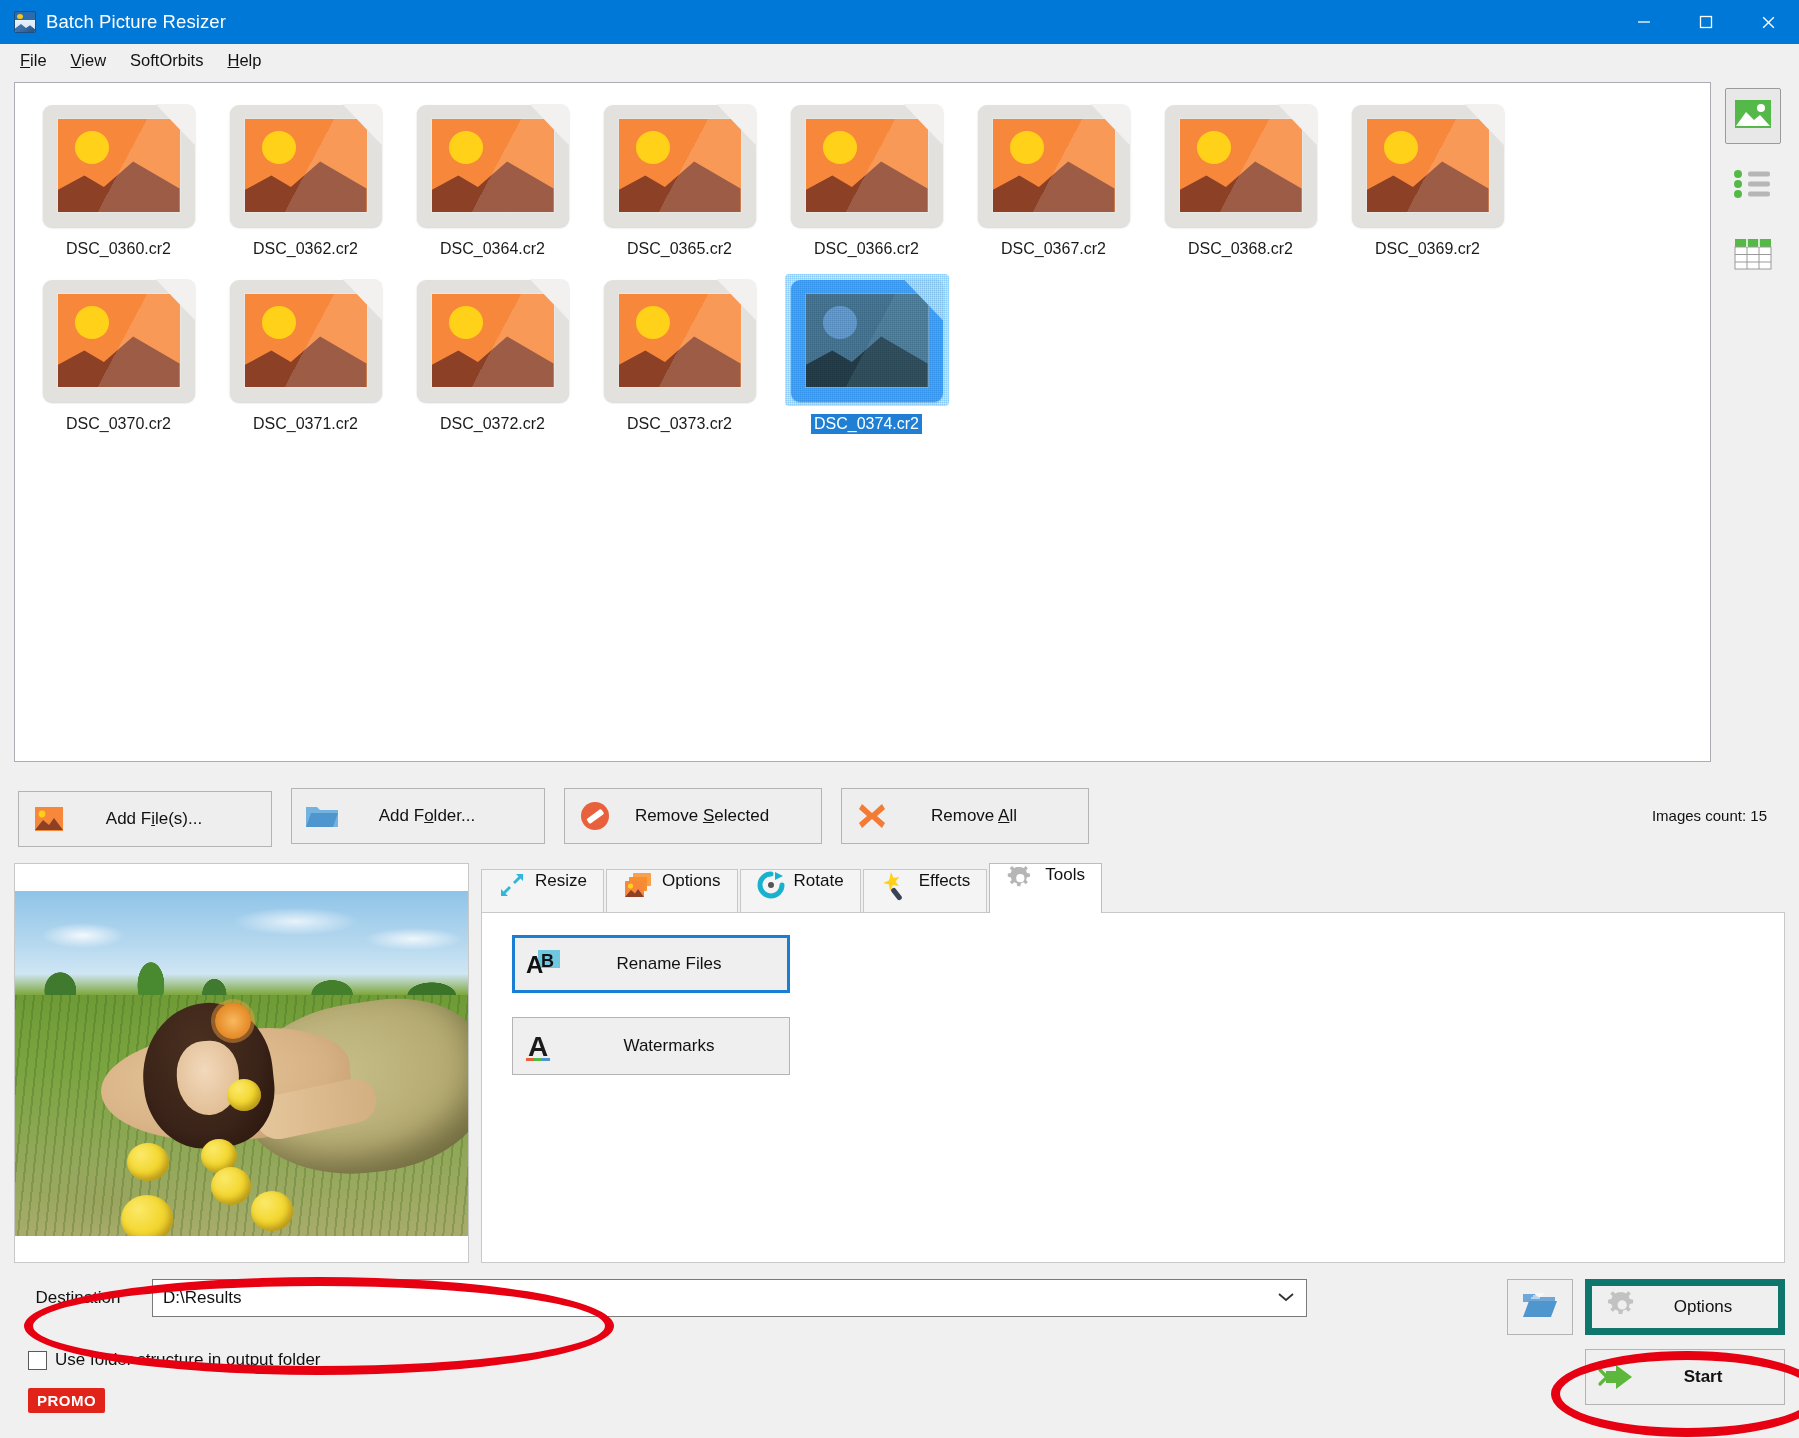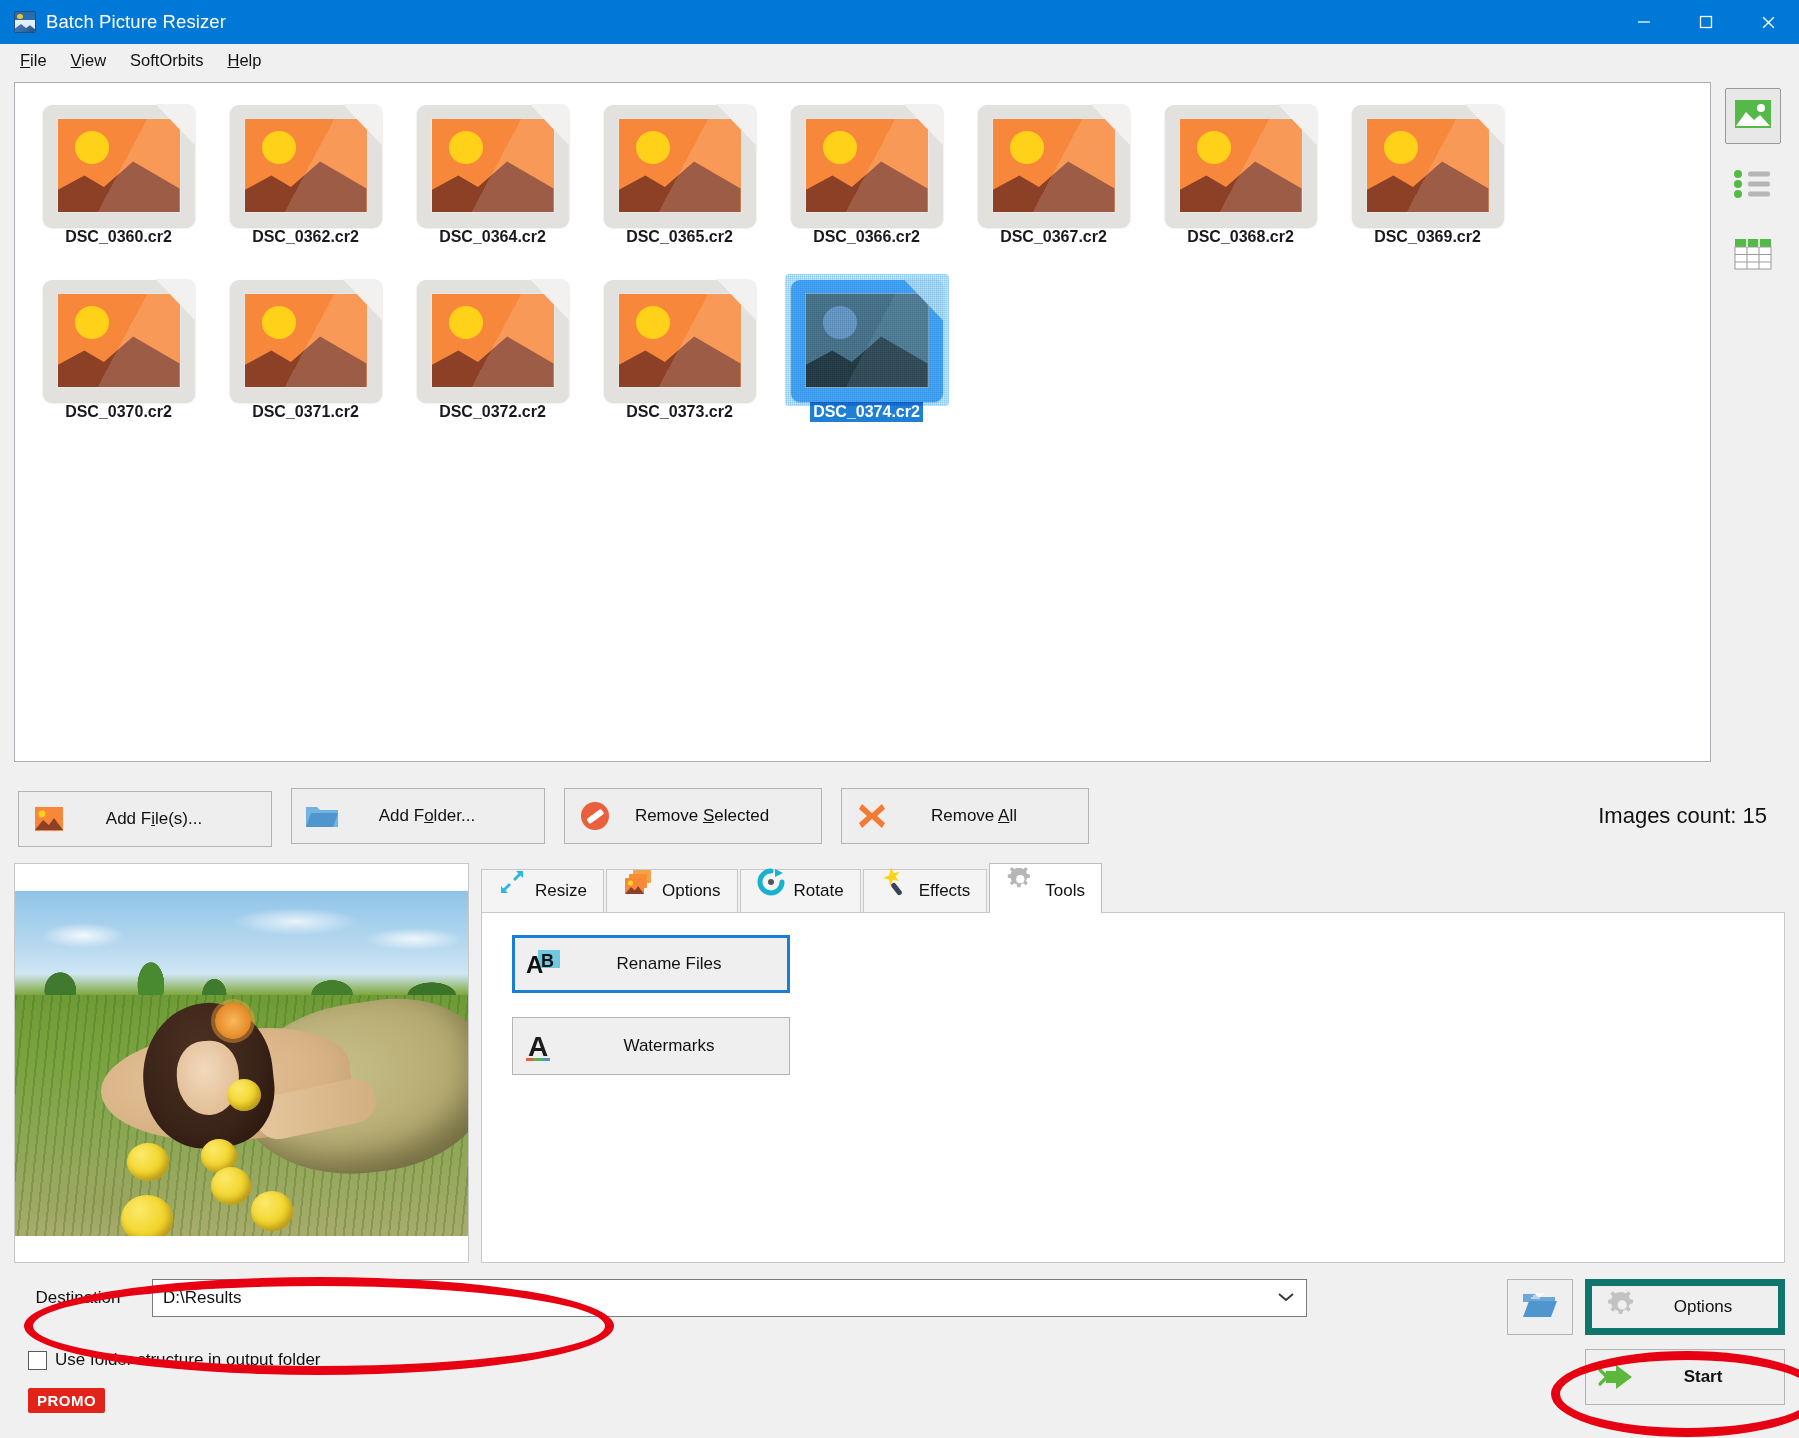--- a/index.html
+++ b/index.html
@@ -108,22 +108,22 @@
   }
   .ph-fold {
     position: absolute; right: -1px; top: -1px;
     width: 40px; height: 42px;
     background: linear-gradient(225deg, #f2f1ef 48%, #cfcdca 100%);
     clip-path: polygon(100% 0, 0 0, 100% 100%);
     border-top-right-radius: 9px;
     filter: drop-shadow(-1px 1px 1px rgba(0,0,0,.15));
   }
   .thumb-label {
-    margin-top: 0; font-size: 16px; color: #1a1a1a;
-    padding: 1px 3px; white-space: nowrap; font-weight: bold;
+    margin-top: 12px; font-size: 16px; color: #1a1a1a;
+    padding: 1px 3px; white-space: nowrap;
   }
   
   .thumb.selected .ph-inner { filter: saturate(.18) hue-rotate(160deg) brightness(.82); }
   .thumb.selected .ph { background: #60b8ef; }
   .thumb.selected .thumb-img::after {
     content:""; position:absolute; inset:-6px -6px -4px -6px;
     background-color:#3fa9f5;
     background-image:
       repeating-linear-gradient(0deg, rgba(255,255,255,.34) 0 1px, transparent 1px 2px),
       repeating-linear-gradient(90deg, rgba(255,255,255,.34) 0 1px, transparent 1px 2px);
@@ -153,21 +153,21 @@
     height: 56px; background: #eeeeee; border: 1px solid #b4b4b4;
     display: flex; align-items: center; font-size: 17px; color: #111;
     padding: 0 8px; position: relative; white-space: nowrap;
   }
   .btn .bicon { width: 44px; display:flex; align-items:center; justify-content:center; flex: 0 0 44px; }
   .btn .blabel { flex: 1 1 auto; text-align: center; padding-right: 26px; }
   .btn.w-addfile { width: 254px; margin-top: 7px; }
   .btn.w-addfolder { width: 254px; }
   .btn.w-remsel { width: 258px; }
   .btn.w-remall { width: 248px; }
-  .imgcount { margin-left: auto; font-size: 22px; color: #111; padding-right: 18px; white-space: nowrap; }
+  .imgcount { margin-left: auto; font-size: 15px; color: #111; padding-right: 18px; white-space: nowrap; }
 
   
   .lower { display: flex; padding: 16px 14px 0 14px; gap: 12px; flex: 0 0 auto; }
   .preview {
     width: 455px; height: 400px; background: #ffffff;
     border: 1px solid #c8c8c8;
     display: flex; align-items: center; justify-content: center;
     overflow: hidden; position: relative;
   }
   .photo {
@@ -244,22 +244,22 @@
   .photo .a1 { left:112px; top:252px; width:42px; height:38px; }
   .photo .a2 { left:186px; top:248px; width:36px; height:34px; }
   .photo .a3 { left:196px; top:276px; width:40px; height:38px; }
   .photo .a4 { left:236px; top:300px; width:42px; height:40px; }
   .photo .a5 { left:106px; top:304px; width:52px; height:48px; }
   .photo .a6 { left:212px; top:188px; width:34px; height:32px; }
 
   .tabpane { flex: 1 1 auto; display: flex; flex-direction: column; }
   .tabs { display: flex; align-items: flex-end; height: 50px; }
   .tab {
-    height: 44px; display: flex; align-items: flex-end; gap: 9px;
-    padding: 12px 16px; font-size: 17px; color: #111;
+    height: 44px; display: flex; align-items: flex-start; gap: 9px;
+    padding: 1px 16px; font-size: 17px; color: #111;
     background: #f4f4f4; border: 1px solid #c8c8c8; border-bottom: none;
     margin-right: 2px; white-space: nowrap;
   }
   .tab.active { background: #ffffff; height: 50px; border-color: #bdbdbd; position: relative; z-index: 2; }
   .tabbody {
     flex: 1 1 auto; background: #ffffff; border: 1px solid #c8c8c8;
     margin-top: -1px; padding: 22px 0 0 30px; height: 350px;
   }
   .toolbtn {
     width: 278px; height: 58px; background: #efefef; border: 1px solid #b4b4b4;

